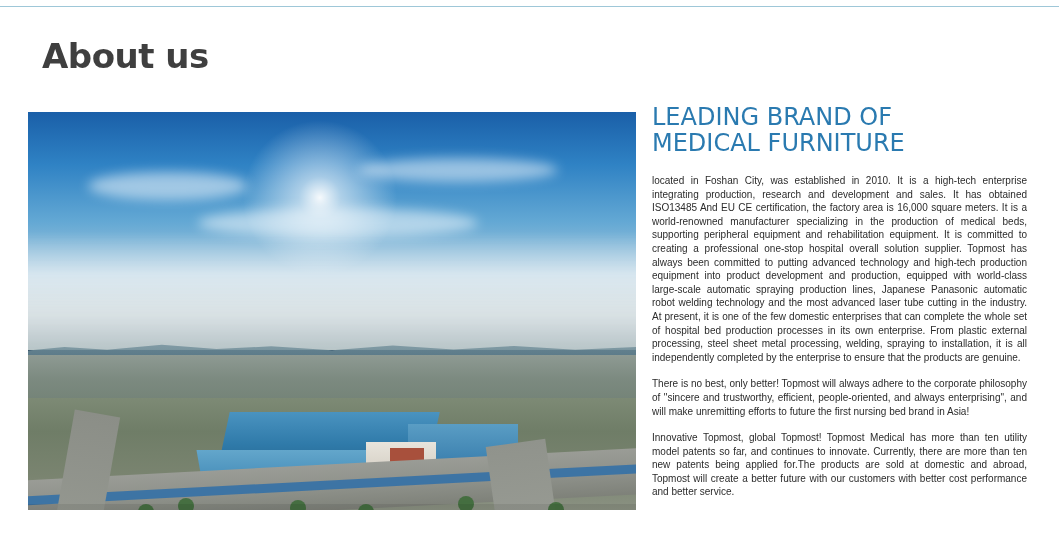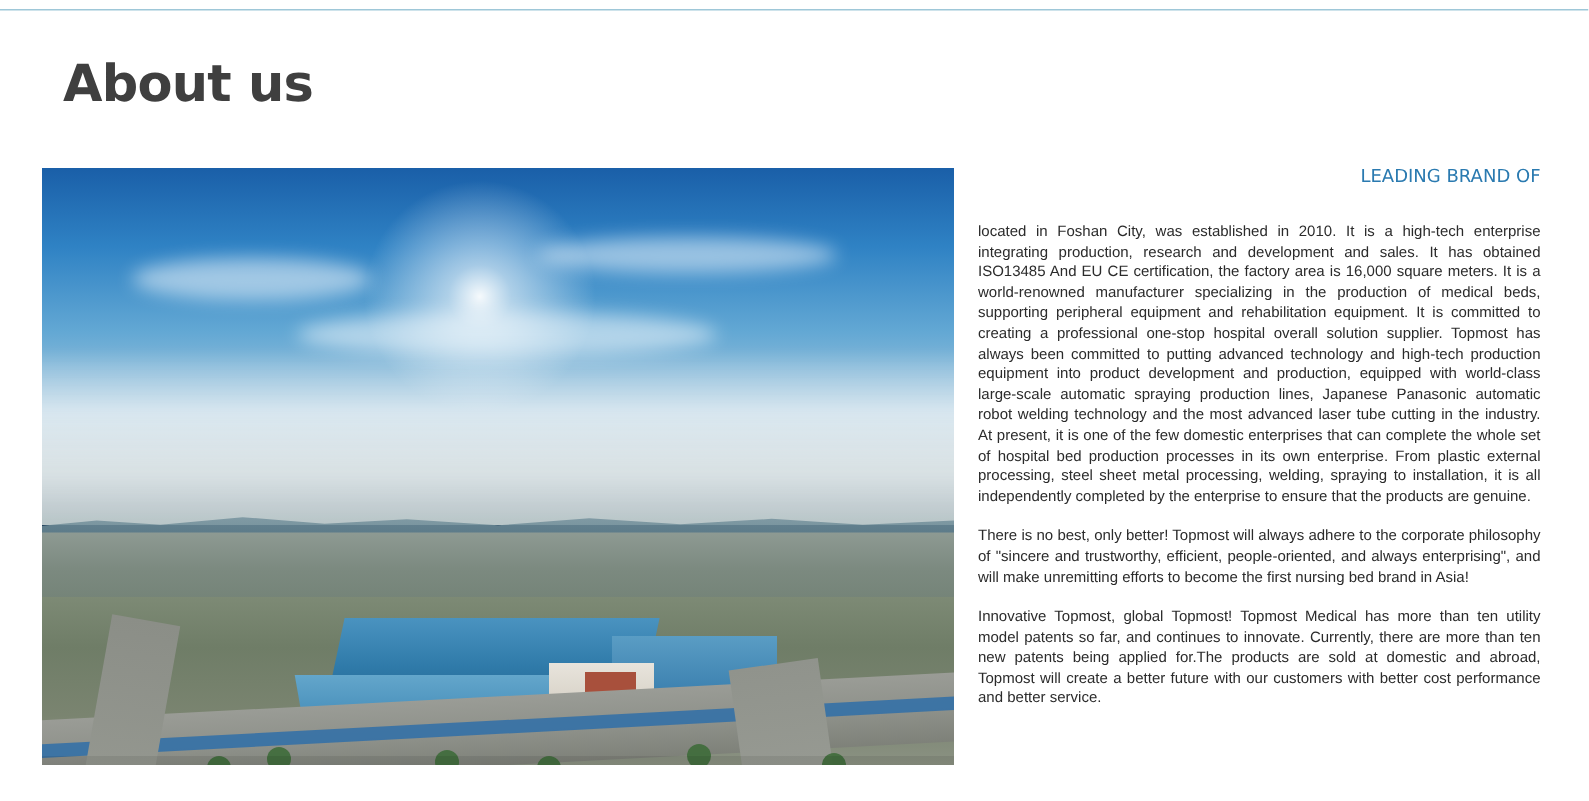--- a/index.html
+++ b/index.html
@@ -168,26 +168,25 @@
 
   
   .right-col {
     position: absolute;
     left: 652px;
     top: 104px;
     width: 375px;
   }
   .headline {
     font-family: "DejaVu Sans", sans-serif;
-    font-size: 12px;
+    font-size: 24px;
     line-height: 26px;
     color: #2a7ab0;
     margin: 0 0 18px 0;
     font-weight: normal;
-    text-align: right;
   }
   .body-para {
     font-size: 10px;
     line-height: 13.6px;
     color: #2b2b2b;
     margin: 0 0 13px 0;
     text-align: justify;
   }
   .body-para:last-child { margin-bottom: 0; }
 </style>
@@ -224,19 +223,20 @@
     <div class="tree" style="left:262px; top:388px;"></div>
     <div class="tree" style="left:330px; top:392px;"></div>
     <div class="tree" style="left:430px; top:384px;"></div>
     <div class="tree" style="left:520px; top:390px;"></div>
     <div class="foreground"></div>
   </div>
 
   <div class="right-col">
     <h2 class="headline">
       <span>LEADING BRAND OF</span><br>
+      <span>MEDICAL FURNITURE</span>
     </h2>
     <p class="body-para">located in Foshan City, was established in 2010.  It is a high-tech enterprise integrating production, research and development and sales. It has obtained ISO13485 And EU CE certification, the  factory area is 16,000 square meters. It is a world-renowned manufacturer specializing in the production of medical beds, supporting peripheral equipment and rehabilitation equipment. It is committed to creating a professional one-stop hospital overall solution supplier. Topmost has always been committed to putting advanced technology and high-tech production equipment into product development and production, equipped with world-class large-scale automatic spraying production lines, Japanese Panasonic automatic robot welding technology and the most advanced laser tube cutting in the industry. At present, it is one of the few domestic enterprises that can complete the whole set of hospital bed production processes in its own enterprise. From plastic external processing, steel sheet metal processing, welding, spraying to installation, it is all independently completed by the enterprise to ensure that the products are genuine.</p>
-    <p class="body-para">There is no best, only better! Topmost will always adhere to the corporate philosophy of "sincere and trustworthy, efficient, people-oriented, and always enterprising", and will make unremitting efforts to become the first nursing bed brand in Asia!</p>
+    <p class="body-para">There is no best, only better! Topmost will always adhere to the corporate philosophy of "sincere and trustworthy, efficient, people-oriented, and always enterprising", and will make unremitting efforts to future the first nursing bed brand in Asia!</p>
     <p class="body-para">Innovative Topmost, global Topmost! Topmost Medical has more than ten utility model patents so far, and continues to innovate. Currently, there are more than ten new patents being applied for.The products are sold at domestic  and abroad, Topmost will create a better future with our customers with better cost performance and better service.</p>
   </div>
 
 </div>
 
 </body></html>

